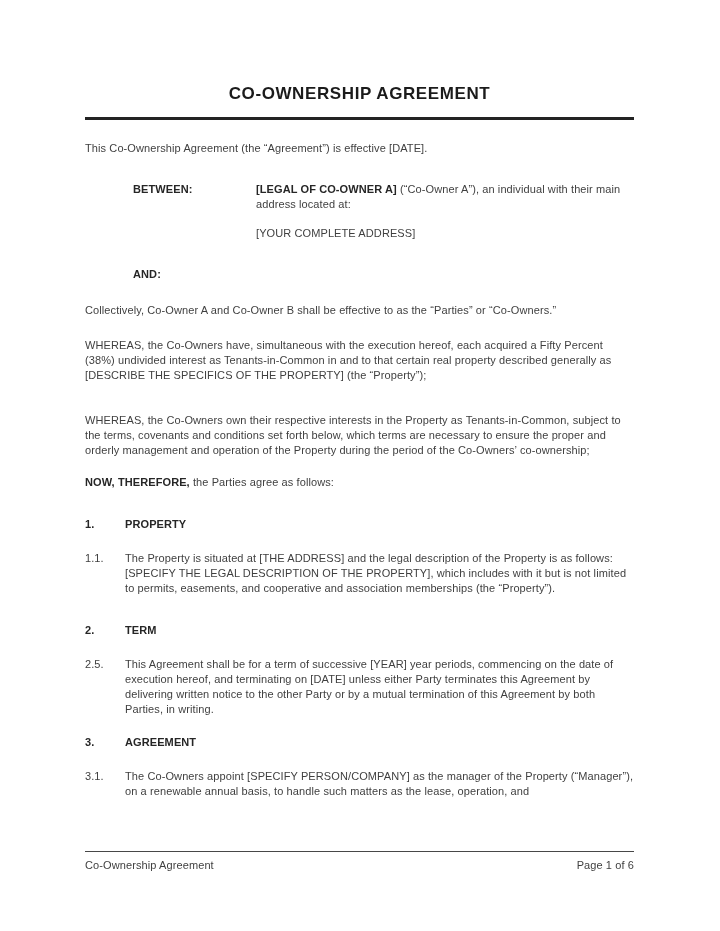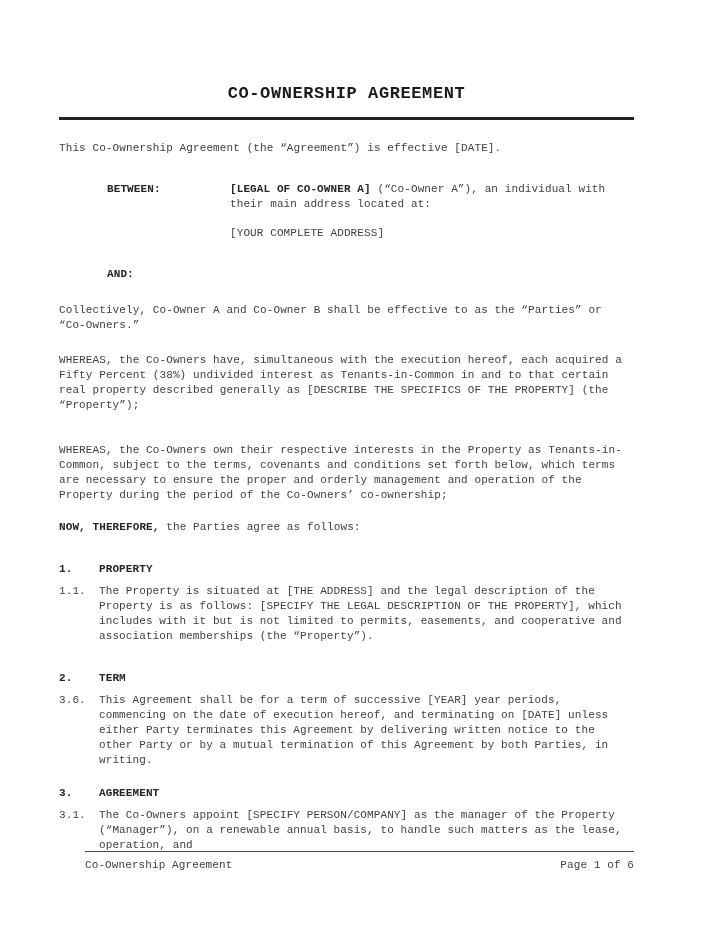--- a/index.html
+++ b/index.html
@@ -5,27 +5,26 @@
   * { margin: 0; padding: 0; box-sizing: border-box; }
   html, body { background: #ffffff; }
   body {
     width: 720px; height: 931px;
     font-family: "Liberation Sans", "DejaVu Sans", sans-serif;
     -webkit-font-smoothing: antialiased;
   }
   .doc {
     position: relative;
     width: 720px; height: 931px;
-    padding: 84px 86px 0 59px;
+    padding: 84px 86px 0 85px;
     color: #3f3f3f;
     font-size: 11px;
     line-height: 15px;
     letter-spacing: 0.1px;
     overflow: hidden;
-    font-family: Liberation Mono, monospace;
   }
   .title {
     text-align: center;
     font-size: 17px; line-height: 20px;
     font-weight: 700;
     color: #1b1b1b;
     letter-spacing: 0.6px;
     margin-bottom: 13px;
   }
   .rule-thick { border-top: 3px solid #232323; height: 0; }
@@ -35,21 +34,21 @@
   .party-label { width: 123px; flex: 0 0 123px; font-weight: 700; color: #262626; }
   .party-body { flex: 1; }
   .party-addr { margin-top: 14px; }
   .para-collectively { margin-top: 21px; }
   .para-whereas1 { margin-top: 20px; }
   .para-whereas2 { margin-top: 30px; }
   .para-now { margin-top: 17px; }
   .sec-head { display: flex; margin-top: 27px; font-weight: 700; color: #262626; }
   .sec-head.sec-3 { margin-top: 18px; }
   .num { width: 40px; flex: 0 0 40px; }
-  .clause { display: flex; margin-top: 7px; }
+  .clause { display: flex; margin-top: 19px; }
   .clause-text { flex: 1; }
   .footer {
     position: absolute;
     left: 85px; right: 86px; top: 851px;
   }
   .footer-rule { border-top: 1px solid #474747; height: 0; margin-bottom: 6px; }
   .footer-row {
     display: flex; justify-content: space-between;
     font-size: 11px; line-height: 14px; color: #3f3f3f;
   }
@@ -91,21 +90,21 @@
   <div class="clause">
     <span class="num">1.1.</span>
     <p class="clause-text">The Property is situated at [THE ADDRESS] and the legal description of the Property is as follows: [SPECIFY THE LEGAL DESCRIPTION OF THE PROPERTY], which includes with it but is not limited to permits, easements, and cooperative and association memberships (the “Property”).</p>
   </div>
 
   <div class="sec-head">
     <span class="num">2.</span>
     <span>TERM</span>
   </div>
   <div class="clause">
-    <span class="num">3.6.</span>
+    <span class="num">2.5.</span>
     <p class="clause-text">This Agreement shall be for a term of successive [YEAR] year periods, commencing on the date of execution hereof, and terminating on [DATE] unless either Party terminates this Agreement by delivering written notice to the other Party or by a mutual termination of this Agreement by both Parties, in writing.</p>
   </div>
 
   <div class="sec-head sec-3">
     <span class="num">3.</span>
     <span>AGREEMENT</span>
   </div>
   <div class="clause">
     <span class="num">3.1.</span>
     <p class="clause-text">The Co-Owners appoint [SPECIFY PERSON/COMPANY] as the manager of the Property (“Manager”), on a renewable annual basis, to handle such matters as the lease, operation, and</p>

